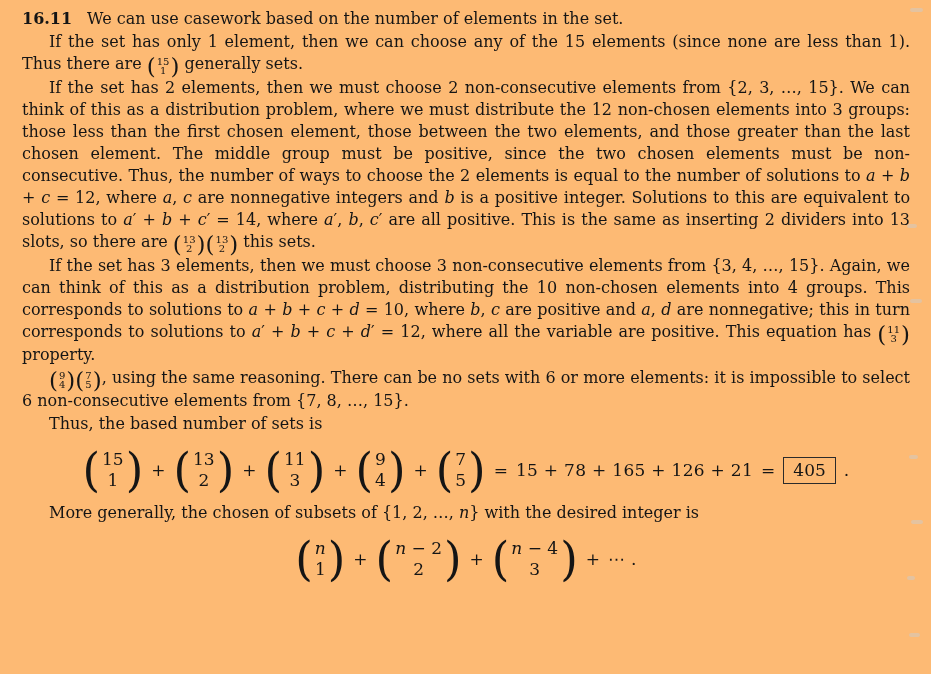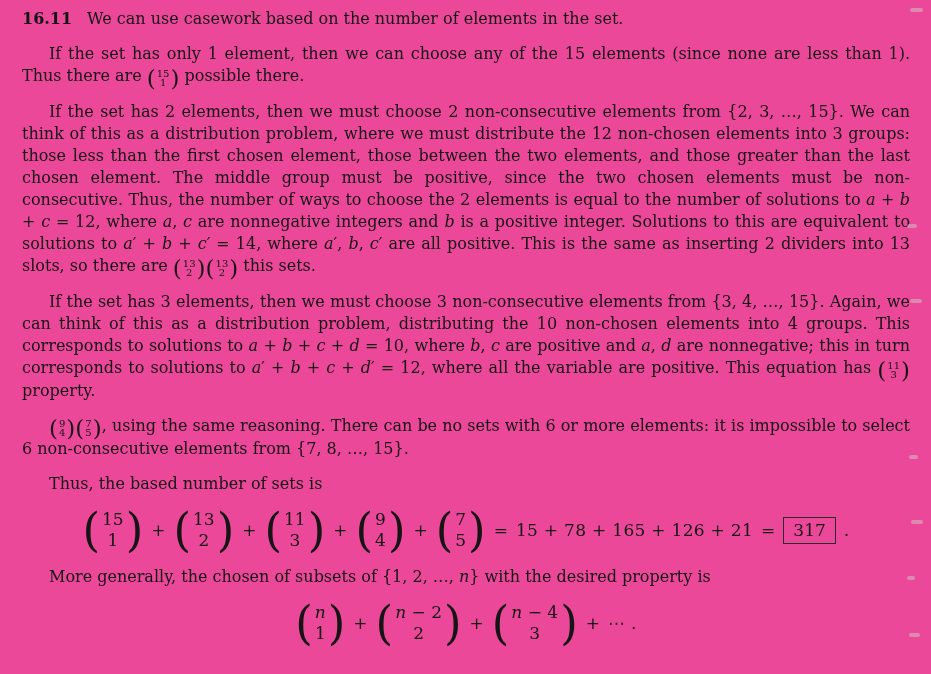--- a/index.html
+++ b/index.html
@@ -2,32 +2,32 @@
 <html><head>
 <meta charset="utf-8">
 <style>
   html, body { margin: 0; padding: 0; background: #ffffff; }
   .page {
     position: relative;
     width: 931px;
     height: 674px;
     box-sizing: border-box;
     padding: 8px 21px 8px 22px;
-    background: #ec4899;
+    background: #fdba74;
     color: #151515;
     font-family: "DejaVu Serif", "Liberation Serif", serif;
     font-size: 16px;
     overflow: hidden;
   }
   .para {
     margin: 0;
     line-height: 22px;
     text-align: justify;
   }
-  .para.indent { text-indent: 27px; margin-top: 13px; }
+  .para.indent { text-indent: 27px; margin-top: 1px; }
   .para.heading { margin-top: 0; }
   .pnum { font-weight: bold; margin-right: 15px; }
   .math i, .eqtext i, .col i { font-style: italic; }
 
   
   .binom.inl {
     display: inline-flex;
     align-items: center;
     vertical-align: -5px;
     line-height: 1;
@@ -109,21 +109,21 @@
 <div class="page">
   <div>
       <p class="para heading"><b class="pnum">16.11</b><span class="txt">We can use casework based on the number of elements in the set.</span></p>
       <p class="para indent"><span class="txt">If the set has only 1 element, then we can choose any of the 15 elements (since none are less than 1). Thus there are </span><span class="binom inl">
           <span class="paren">(</span>
           <span class="col">
             <span class="top">15</span>
             <span class="bot">1</span>
           </span>
           <span class="paren">)</span>
-        </span><span class="txt"> possible there.</span></p>
+        </span><span class="txt"> generally sets.</span></p>
       <p class="para indent"><span class="txt">If the set has 2 elements, then we must choose 2 non-consecutive elements from {2, 3, …, 15}. We can think of this as a distribution problem, where we must distribute the 12 non-chosen elements into 3 groups: those less than the first chosen element, those between the two elements, and those greater than the last chosen element. The middle group must be positive, since the two chosen elements must be non-consecutive. Thus, the number of ways to choose the 2 elements is equal to the number of solutions to </span><span class="math"><i>a</i> + <i>b</i> + <i>c</i> = 12</span><span class="txt">, where </span><span class="math"><i>a</i>, <i>c</i></span><span class="txt"> are nonnegative integers and </span><span class="math"><i>b</i></span><span class="txt"> is a positive integer. Solutions to this are equivalent to solutions to </span><span class="math"><i>a</i>′ + <i>b</i> + <i>c</i>′ = 14</span><span class="txt">, where </span><span class="math"><i>a</i>′, <i>b</i>, <i>c</i>′</span><span class="txt"> are all positive. This is the same as inserting 2 dividers into 13 slots, so there are </span><span class="binom inl">
           <span class="paren">(</span>
           <span class="col">
             <span class="top">13</span>
             <span class="bot">2</span>
           </span>
           <span class="paren">)</span>
         </span><span class="binom inl">
           <span class="paren">(</span>
           <span class="col">
@@ -197,24 +197,24 @@
           <span class="paren">(</span>
           <span class="col">
             <span class="top">7</span>
             <span class="bot">5</span>
           </span>
           <span class="paren">)</span>
         </span>
         <span class="op">=</span>
         <span class="eqtext">15 + 78 + 165 + 126 + 21</span>
         <span class="op">=</span>
-        <span class="boxed">317</span>
+        <span class="boxed">405</span>
         <span class="eqtext">.</span>
       </div>
-      <p class="para indent"><span class="txt">More generally, the chosen of subsets of {1, 2, …, </span><span class="math"><i>n</i></span><span class="txt">} with the desired property is</span></p>
+      <p class="para indent"><span class="txt">More generally, the chosen of subsets of {1, 2, …, </span><span class="math"><i>n</i></span><span class="txt">} with the desired integer is</span></p>
       <div class="equation">
         <span class="binom disp">
           <span class="paren">(</span>
           <span class="col">
             <span class="top"><i>n</i></span>
             <span class="bot">1</span>
           </span>
           <span class="paren">)</span>
         </span>
         <span class="op">+</span>

